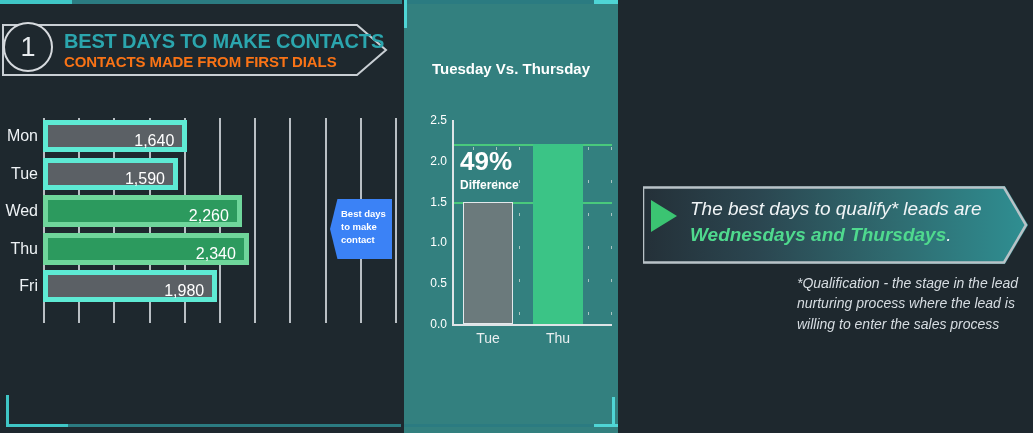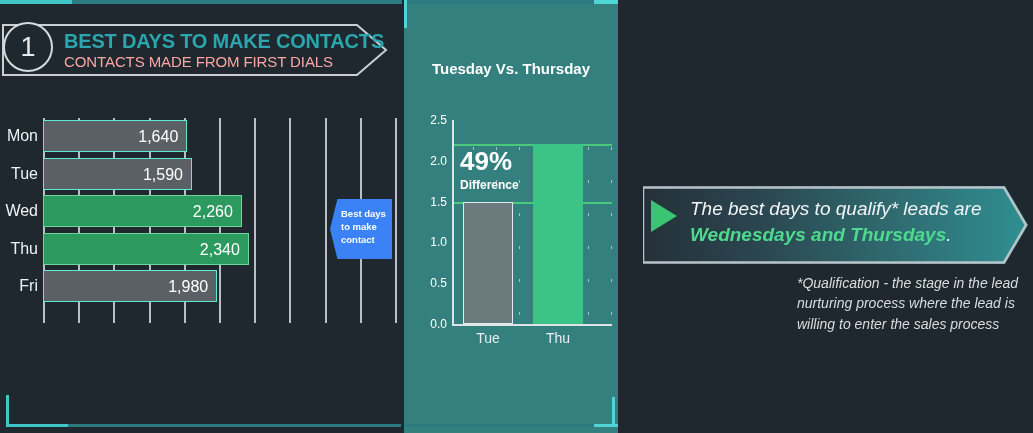--- a/index.html
+++ b/index.html
@@ -24,34 +24,34 @@
     position:absolute; left:3px; top:22px; width:50px; height:50px;
     border:2px solid #d6dade; border-radius:50%;
     background:#1e282e; display:flex; align-items:center; justify-content:center;
     color:#e7ebee; font-size:27px; font-weight:300;
   }
   .header-text { position:absolute; left:64px; top:30px; }
   .header-title {
     color:#2ba6ae; font-size:20px; font-weight:bold; letter-spacing:-0.2px; line-height:1.1;
   }
   .header-sub {
-    color:#fca5a5; font-size:15px; font-weight:normal; letter-spacing:-0.1px; line-height:1.15; margin-top:1px;
+    color:#f97316; font-size:15px; font-weight:bold; letter-spacing:-0.1px; line-height:1.15; margin-top:1px;
   }
 
   
   .barchart { position:absolute; left:0; top:110px; width:400px; height:215px; }
   .gridline { position:absolute; top:8px; width:2px; height:205px; background:#b9bfc4; }
   .barrow { position:absolute; left:0; height:36px; width:400px;text-decoration:underline; }
   .barrow .daylabel {
     position:absolute; left:0; width:38px; text-align:right;
     color:#eef2f5; font-size:16px; line-height:36px;
   }
   .bar {
     position:absolute; left:43px; top:2px; height:32px;
-    border:1px solid #5eead4;
+    border:5px solid #5eead4;
   }
   .bar.grey  { background:#5b6065; }
   .bar.green { background:#2c9a5e; border-color:#6fd69b; }
   .barval {
     position:absolute; right:8px; top:0; line-height:32px;
     color:#ffffff; font-size:16px; font-weight:500; white-space:nowrap;
   }
 
   
   .pent {
@@ -161,21 +161,21 @@
       </div>
     <div id="barrows">
         <div class="barrow" style="top: 8px;">
           <div class="daylabel">Mon</div>
           <div class="bar grey" style="width: 144.32px;">
             <div class="barval">1,640</div>
           </div>
         </div>
         <div class="barrow" style="top: 45.5px;">
           <div class="daylabel">Tue</div>
-          <div class="bar grey" style="width: 149px;">
+          <div class="bar grey" style="width: 135px;">
             <div class="barval">1,590</div>
           </div>
         </div>
         <div class="barrow" style="top: 83px;">
           <div class="daylabel">Wed</div>
           <div class="bar green" style="width: 198.88px;">
             <div class="barval">2,260</div>
           </div>
         </div>
         <div class="barrow" style="top: 120.5px;">

